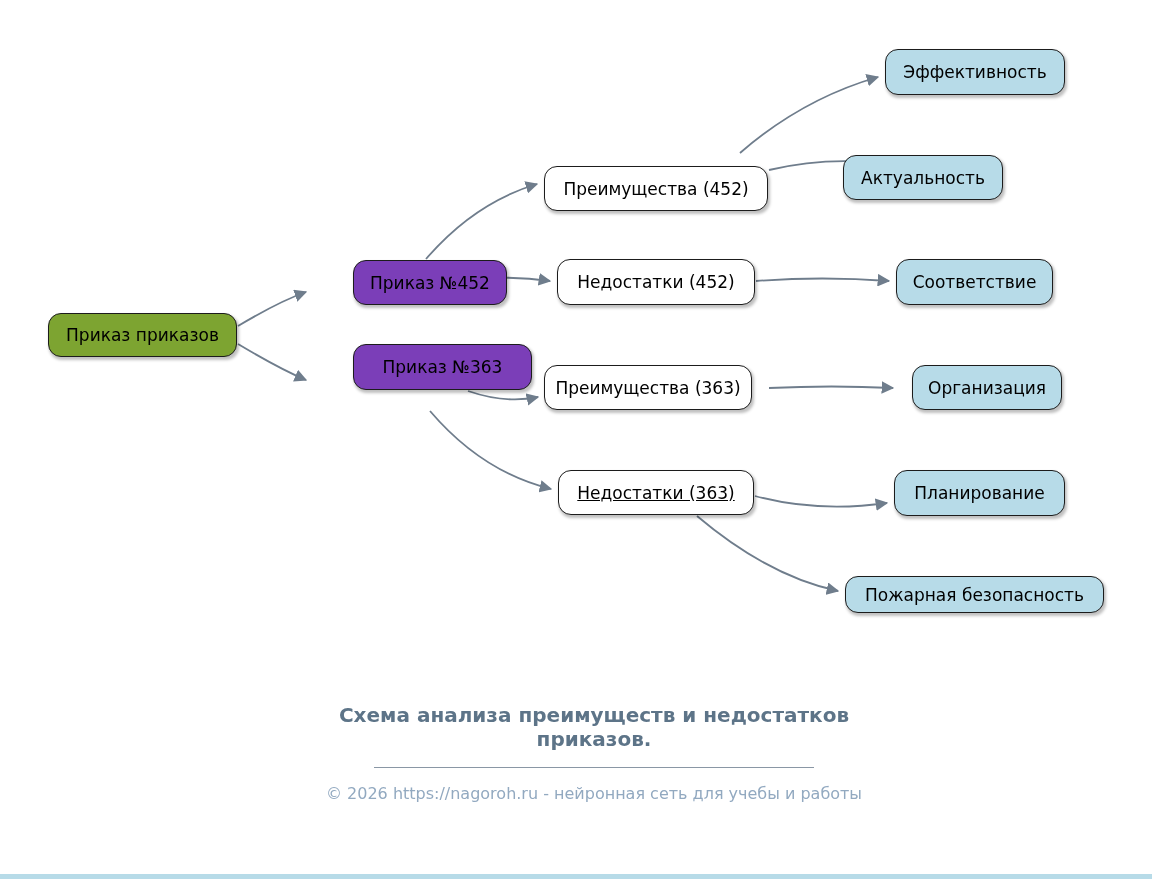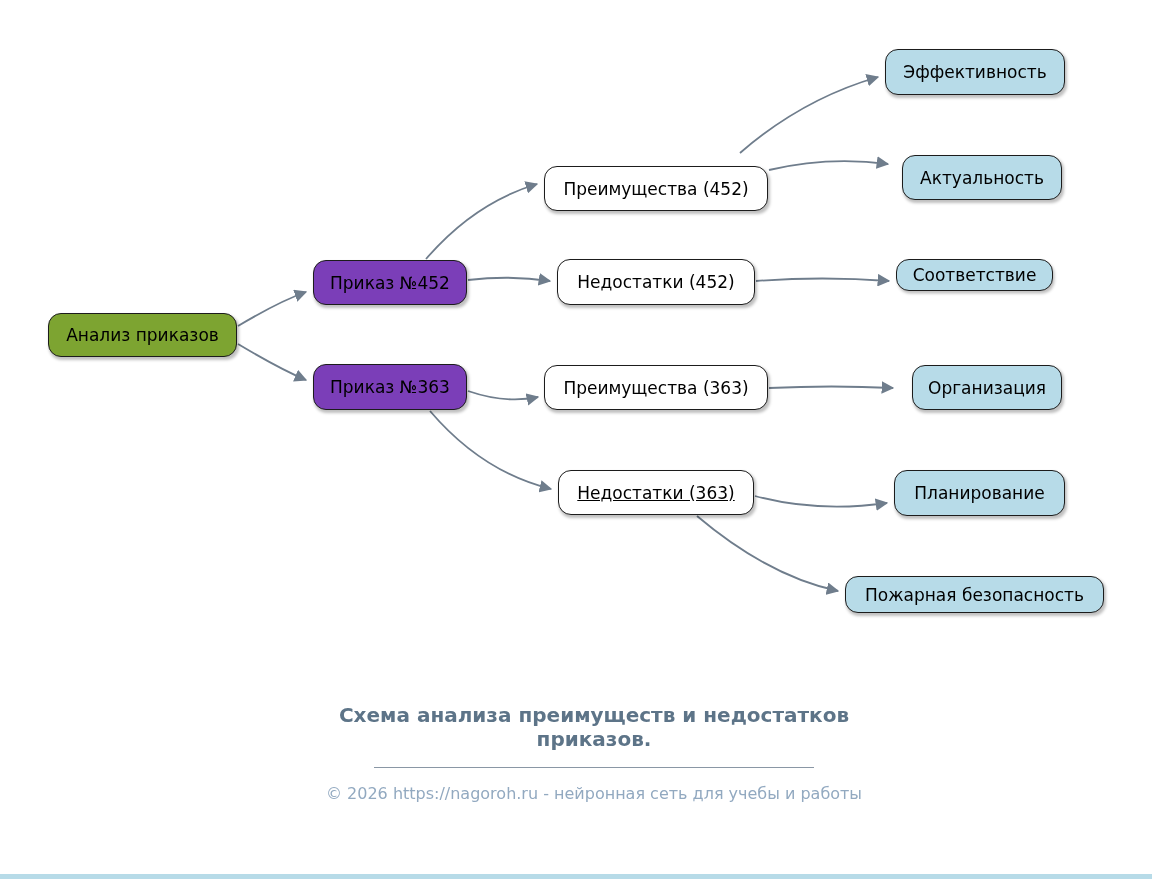--- a/index.html
+++ b/index.html
@@ -31,21 +31,21 @@
     border: 1.8px solid var(--node-border, #1c1c1c);
     border-radius: 13px;
     font-size: 17px;
     color: #000000;
     background: #ffffff;
     box-shadow: 1.5px 2.5px 3px rgba(0,0,0,0.25);
     white-space: nowrap;
     text-align: center;
   }
   .fill-root  { background: var(--root-fill,  #7DA431); }
-  .fill-order { background: var(--order-fill, #7B3EB8); }
+  .fill-order { background: var(--order-fill, #7B3EB8); margin-left: 40px; }
   .fill-leaf  { background: var(--leaf-fill,  #B7DBE8); }
   .fill-plain { background: #ffffff; }
 
   #footer-block {
     position: absolute;
     left: 194px;
     top: 703px;
     width: 800px;
     text-align: center;
     z-index: 1;
@@ -98,39 +98,39 @@
       <path marker-end="url(#arrowhead)" d="M 430 411 Q 482 472 551 489"></path>
       <path marker-end="url(#arrowhead)" d="M 740 153 Q 802 99 878 77"></path>
       <path marker-end="url(#arrowhead)" d="M 769 170 Q 828 156 888 164"></path>
       <path marker-end="url(#arrowhead)" d="M 756 281 Q 822 276 889 281"></path>
       <path marker-end="url(#arrowhead)" d="M 769 388 Q 832 385 893 388"></path>
       <path marker-end="url(#arrowhead)" d="M 755 496 Q 818 513 887 503"></path>
       <path marker-end="url(#arrowhead)" d="M 697 516 Q 768 576 838 591"></path>
     </g>
   </svg>
 
-  <div class="node fill-root" style="left:48px; top:313px; width:189px; height:44px;">Анализ приказов</div>
+  <div class="node fill-root" style="left:48px; top:313px; width:189px; height:44px;">Приказ приказов</div>
 
   <div class="node fill-order" style="left:313px; top:260px; width:154px; height:45px;">Приказ №452</div>
 
-  <div class="node fill-order" style="left:313px; top:364px; width:154px; height:46px;">Приказ №363</div>
+  <div class="node fill-order" style="left:313px; top:344px; width:179px; height:46px;">Приказ №363</div>
 
   <div class="node fill-plain" style="left:544px; top:166px; width:224px; height:45px;">Преимущества (452)</div>
 
   <div class="node fill-plain" style="left:557px; top:259px; width:198px; height:46px;">Недостатки (452)</div>
 
-  <div class="node fill-plain" style="left:544px; top:365px; width:224px; height:45px;">Преимущества (363)</div>
+  <div class="node fill-plain" style="left:544px; top:365px; width:208px; height:45px;">Преимущества (363)</div>
 
   <div class="node fill-plain" style="left:558px; top:470px; width:196px; height:45px;text-decoration:underline;">Недостатки (363)</div>
 
   <div class="node fill-leaf" style="left:885px; top:49px; width:180px; height:46px;">Эффективность</div>
 
-  <div class="node fill-leaf" style="left:902px; top:155px; width:160px; height:45px;">Актуальность</div>
+  <div class="node fill-leaf" style="left:843px; top:155px; width:160px; height:45px;">Актуальность</div>
 
-  <div class="node fill-leaf" style="left:896px; top:259px; width:157px; height:32px;">Соответствие</div>
+  <div class="node fill-leaf" style="left:896px; top:259px; width:157px; height:46px;">Соответствие</div>
 
   <div class="node fill-leaf" style="left:900px; top:365px; width:150px; height:45px;margin-left:12px;">Организация</div>
 
   <div class="node fill-leaf" style="left:894px; top:470px; width:171px; height:46px;">Планирование</div>
 
   <div class="node fill-leaf" style="left:845px; top:576px; width:259px; height:37px;">Пожарная безопасность</div>
 
   <div id="footer-block">
     <div class="caption-line">Схема анализа преимуществ и недостатков</div>
     <div class="caption-line">приказов.</div>

